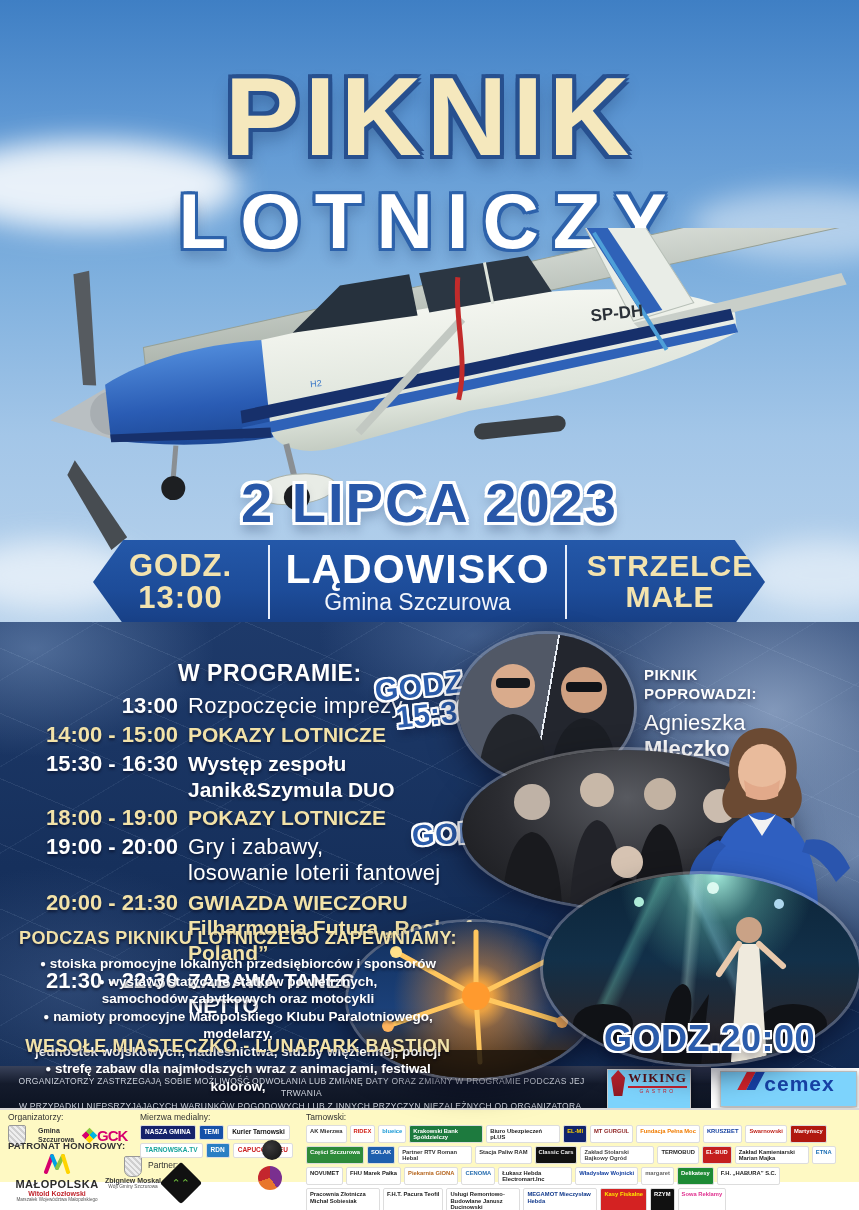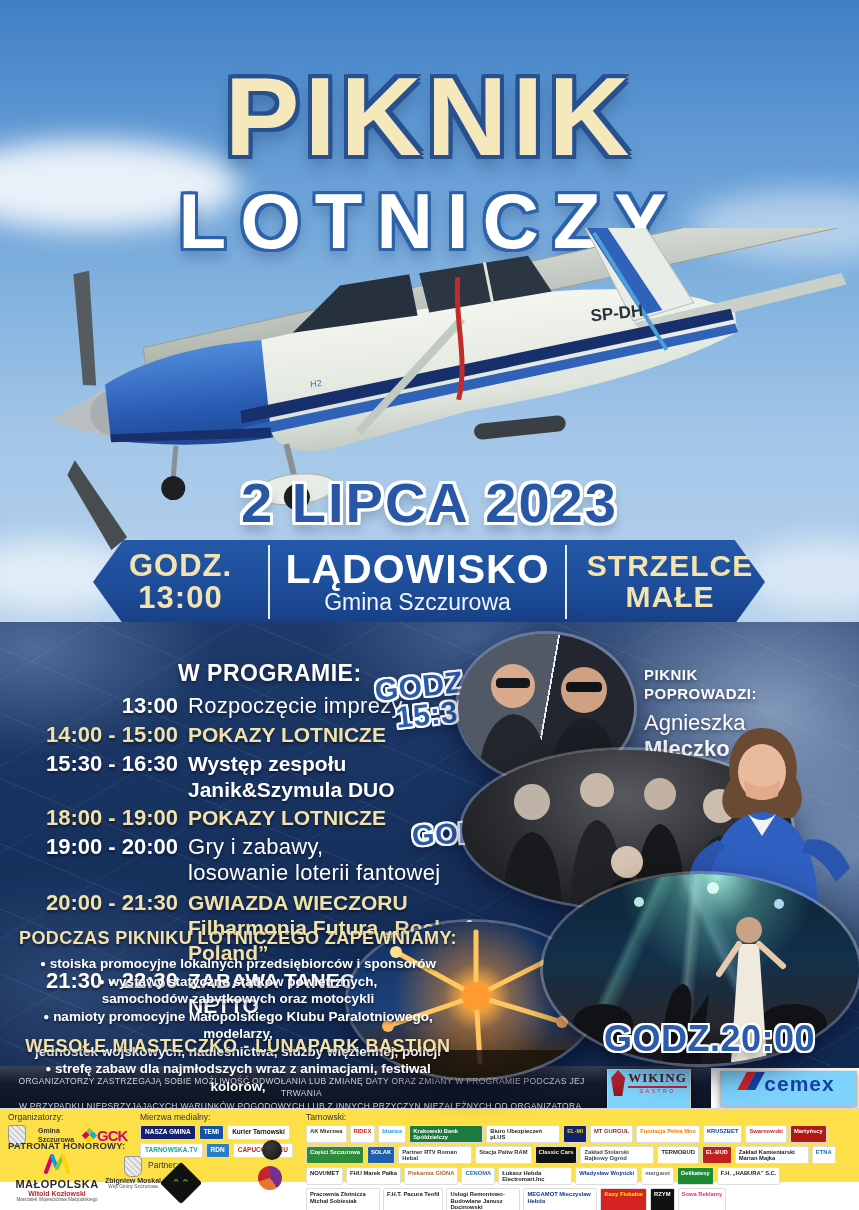--- a/index.html
+++ b/index.html
@@ -131,21 +131,21 @@
   .wik-text{text-align:center;}
   .wik-name{font-family:"Liberation Serif",serif;font-size:13px;font-weight:700;color:#5a1015;letter-spacing:1px;border-bottom:2px solid #c42430;}
   .wik-sub{font-size:5px;color:#c42430;letter-spacing:2.5px;}
   .cemex{left:720px;top:1071px;width:135px;height:34px;gap:4px;border:1px solid #bbb;}
   .cx-slash{width:9px;height:18px;transform:skewX(-28deg);}
   .cx-slash.red{background:#d2232a;}
   .cx-slash.blue{background:#1741a5;margin-left:-4px;}
   .cx-name{font-size:21px;font-weight:800;color:#1741a5;letter-spacing:1px;}
 
   
-  .footer{position:absolute;left:0;top:1110px;width:859px;height:72px;background:#fde047;color:#222;}
+  .footer{position:absolute;left:0;top:1110px;width:859px;height:72px;background:#fef9c3;color:#222;}
   .f-label{font-size:8.5px;color:#333;}
   .f-label.bold{font-weight:700;font-size:9.5px;letter-spacing:.2px;}
   .org-col{position:absolute;left:8px;top:2px;width:128px;}
   .org-row{display:flex;align-items:center;gap:12px;margin-top:3px;}
   .crest{width:16px;height:19px;border:1px solid #999;border-radius:2px 2px 7px 7px;
     background:repeating-linear-gradient(45deg,#eee 0 2px,#cfcfcf 2px 4px);}
   .org-name{font-size:7px;font-weight:700;color:#333;line-height:1.15;width:34px;}
   .gck{display:flex;align-items:center;gap:2px;}
   .gck-diamond{width:11px;height:11px;transform:rotate(45deg);
     background:conic-gradient(#00b5e2 0 25%,#ffd400 0 50%,#d6006d 0 75%,#8bc53f 0 100%);}

